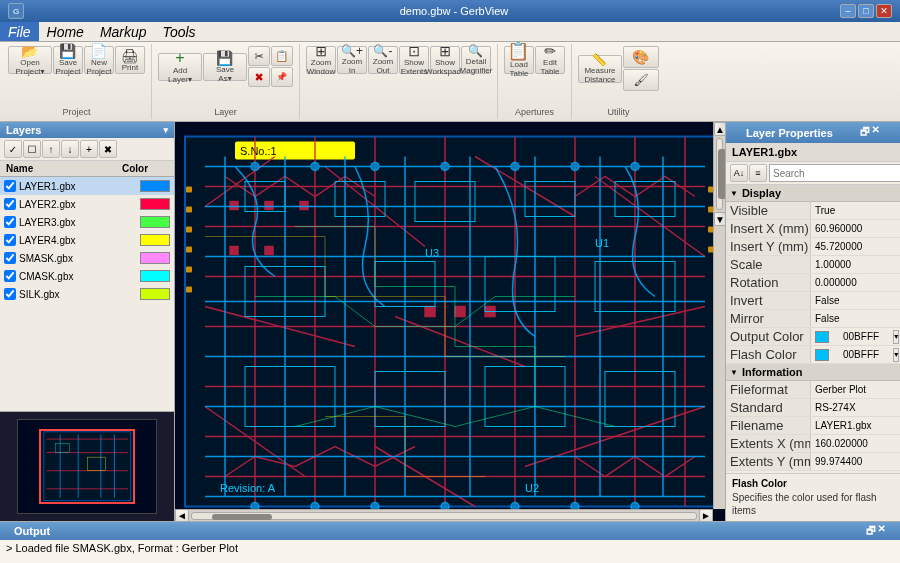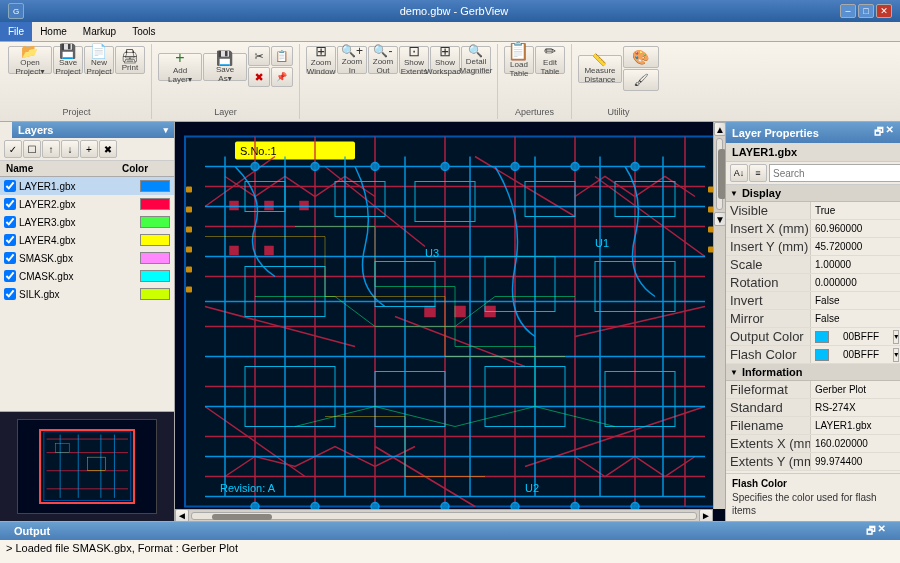--- a/index.html
+++ b/index.html
@@ -7,39 +7,39 @@
 
     
     .title-bar { background: linear-gradient(to bottom, #4a7ebf, #2a5fa0); height: 22px; display: flex; align-items: center; justify-content: space-between; padding: 0 8px; color: white; font-size: 12px; }
     .title-bar-title { flex: 1; text-align: center; }
     .title-bar-controls { display: flex; gap: 2px; }
     .title-btn { width: 16px; height: 14px; border: 1px solid #aaa; border-radius: 2px; font-size: 9px; display: flex; align-items: center; justify-content: center; cursor: pointer; color: white; background: #5a8fd0; }
     .title-btn.close { background: #c0392b; }
 
     
     .menu-bar { background: #f0ece4; height: 20px; display: flex; align-items: center; border-bottom: 1px solid #aaa; }
-    .menu-item { padding: 8px 8px; cursor: pointer; height: 100%; display: flex; align-items: center; font-size: 10px; }
+    .menu-item { padding: 8px 8px; cursor: pointer; height: 100%; display: flex; align-items: center; font-size: 14px; font-style: italic; }
     .menu-item:hover, .menu-item.active { background: #3a6fc0; color: white; }
 
     
     .toolbar { background: linear-gradient(to bottom, #f8f4ec, #e8e4dc); border-bottom: 1px solid #aaa; padding: 2px 4px; display: flex; align-items: flex-start; gap: 2px; height: 80px; }
     .toolbar-group { display: flex; flex-direction: column; align-items: center; border-right: 1px solid #ccc; padding: 2px 6px 2px 4px; height: 100%; }
     .toolbar-group-label { font-size: 9px; color: #555; margin-top: auto; padding-top: 2px; }
     .toolbar-buttons { display: flex; flex-wrap: wrap; gap: 1px; align-items: center; justify-content: center; }
     .tb-btn { width: 30px; height: 28px; border: 1px solid #bbb; border-radius: 2px; background: linear-gradient(to bottom, #faf6ee, #e0dcd4); cursor: pointer; display: flex; flex-direction: column; align-items: center; justify-content: center; font-size: 8px; color: #333; text-align: center; }
     .tb-btn-wide { width: 44px; }
     .tb-btn-icon { font-size: 14px; line-height: 1; }
     .tb-btn-label { font-size: 8px; color: #444; }
 
     
     .main-layout { display: flex; height: calc(563px - 22px - 20px - 80px - 20px - 22px); }
 
     
     .left-panel { width: 175px; background: #f0ece4; border-right: 1px solid #aaa; display: flex; flex-direction: column; flex-shrink: 0; }
-    .layers-header { background: linear-gradient(to bottom, #6a9fd0, #4a7fb8); color: white; padding: 2px 6px; font-size: 11px; font-weight: bold; display: flex; align-items: center; justify-content: space-between; margin-left: 12px; }
+    .layers-header { background: linear-gradient(to bottom, #6a9fd0, #4a7fb8); color: white; padding: 2px 6px; font-size: 11px; font-weight: bold; display: flex; align-items: center; justify-content: space-between; }
     .layers-toolbar { display: flex; align-items: center; padding: 2px 4px; gap: 1px; border-bottom: 1px solid #ccc; }
     .ly-btn { width: 18px; height: 18px; border: 1px solid #bbb; border-radius: 2px; background: linear-gradient(to bottom, #faf6ee, #e0dcd4); cursor: pointer; display: flex; align-items: center; justify-content: center; font-size: 10px; }
     .layers-col-header { display: flex; border-bottom: 1px solid #aaa; padding: 1px 4px; background: #e0dcd4; }
     .col-name { flex: 1; font-weight: bold; font-size: 10px; padding: 1px 2px; }
     .col-color { width: 50px; font-weight: bold; font-size: 10px; padding: 1px 2px; }
     .layer-list { flex: 1; overflow-y: auto; }
     .layer-row { display: flex; align-items: center; padding: 1px 4px; cursor: pointer; height: 18px; }
     .layer-row.selected { background: #c0d8f0; }
     .layer-check { width: 12px; height: 12px; margin-right: 3px; }
     .layer-name { flex: 1; font-size: 10px; overflow: hidden; white-space: nowrap; }
@@ -54,21 +54,21 @@
     
     .canvas-area { flex: 1; background: #1a1a2e; position: relative; overflow: hidden; }
     .pcb-canvas { width: 100%; height: 100%; background: #000820; position: relative; overflow: hidden; }
     .pcb-scrollbar-h { position: absolute; bottom: 0; left: 0; right: 12px; height: 12px; background: #d4d0c8; border-top: 1px solid #aaa; display: flex; align-items: center; }
     .pcb-scrollbar-v { position: absolute; top: 0; right: 0; bottom: 12px; width: 12px; background: #d4d0c8; border-left: 1px solid #aaa; }
     .scroll-track { flex: 1; height: 8px; background: #e8e4dc; border: 1px solid #aaa; margin: 0 2px; border-radius: 3px; }
     .scroll-thumb { width: 60px; height: 6px; background: #8a8680; border-radius: 3px; margin: 1px 20px; }
 
     
     .right-panel { width: 175px; background: #f0ece4; border-left: 1px solid #aaa; display: flex; flex-direction: column; flex-shrink: 0; }
-    .rp-header { background: linear-gradient(to bottom, #6a9fd0, #4a7fb8); color: white; padding: 2px 6px; font-size: 11px; font-weight: bold; display: flex; align-items: center; justify-content: space-between; }
+    .rp-header { background: linear-gradient(to bottom, #6a9fd0, #4a7fb8); color: white; padding: 2px 20px; font-size: 11px; font-weight: bold; display: flex; align-items: center; justify-content: space-between; }
     .rp-title-bar { padding: 3px 6px; background: #e0dcd4; border-bottom: 1px solid #ccc; font-weight: bold; font-size: 11px; }
     .rp-search-bar { display: flex; align-items: center; padding: 2px 4px; gap: 2px; border-bottom: 1px solid #ccc; }
     .rp-sort-btns { display: flex; gap: 1px; }
     .rp-sort-btn { width: 18px; height: 18px; border: 1px solid #bbb; border-radius: 2px; background: linear-gradient(to bottom, #faf6ee, #e0dcd4); cursor: pointer; display: flex; align-items: center; justify-content: center; font-size: 9px; }
     .rp-search-input { flex: 1; height: 18px; border: 1px solid #aaa; font-size: 10px; padding: 1px 3px; }
     .rp-content { flex: 1; overflow-y: auto; }
     .rp-section { }
     .rp-section-header { display: flex; align-items: center; padding: 2px 4px; background: #d8d4cc; border-bottom: 1px solid #c0bcb4; cursor: pointer; font-size: 10px; font-weight: bold; }
     .rp-section-header .expand { margin-right: 4px; font-size: 8px; }
     .rp-property { display: flex; align-items: center; border-bottom: 1px solid #e0dcd4; min-height: 17px; }

